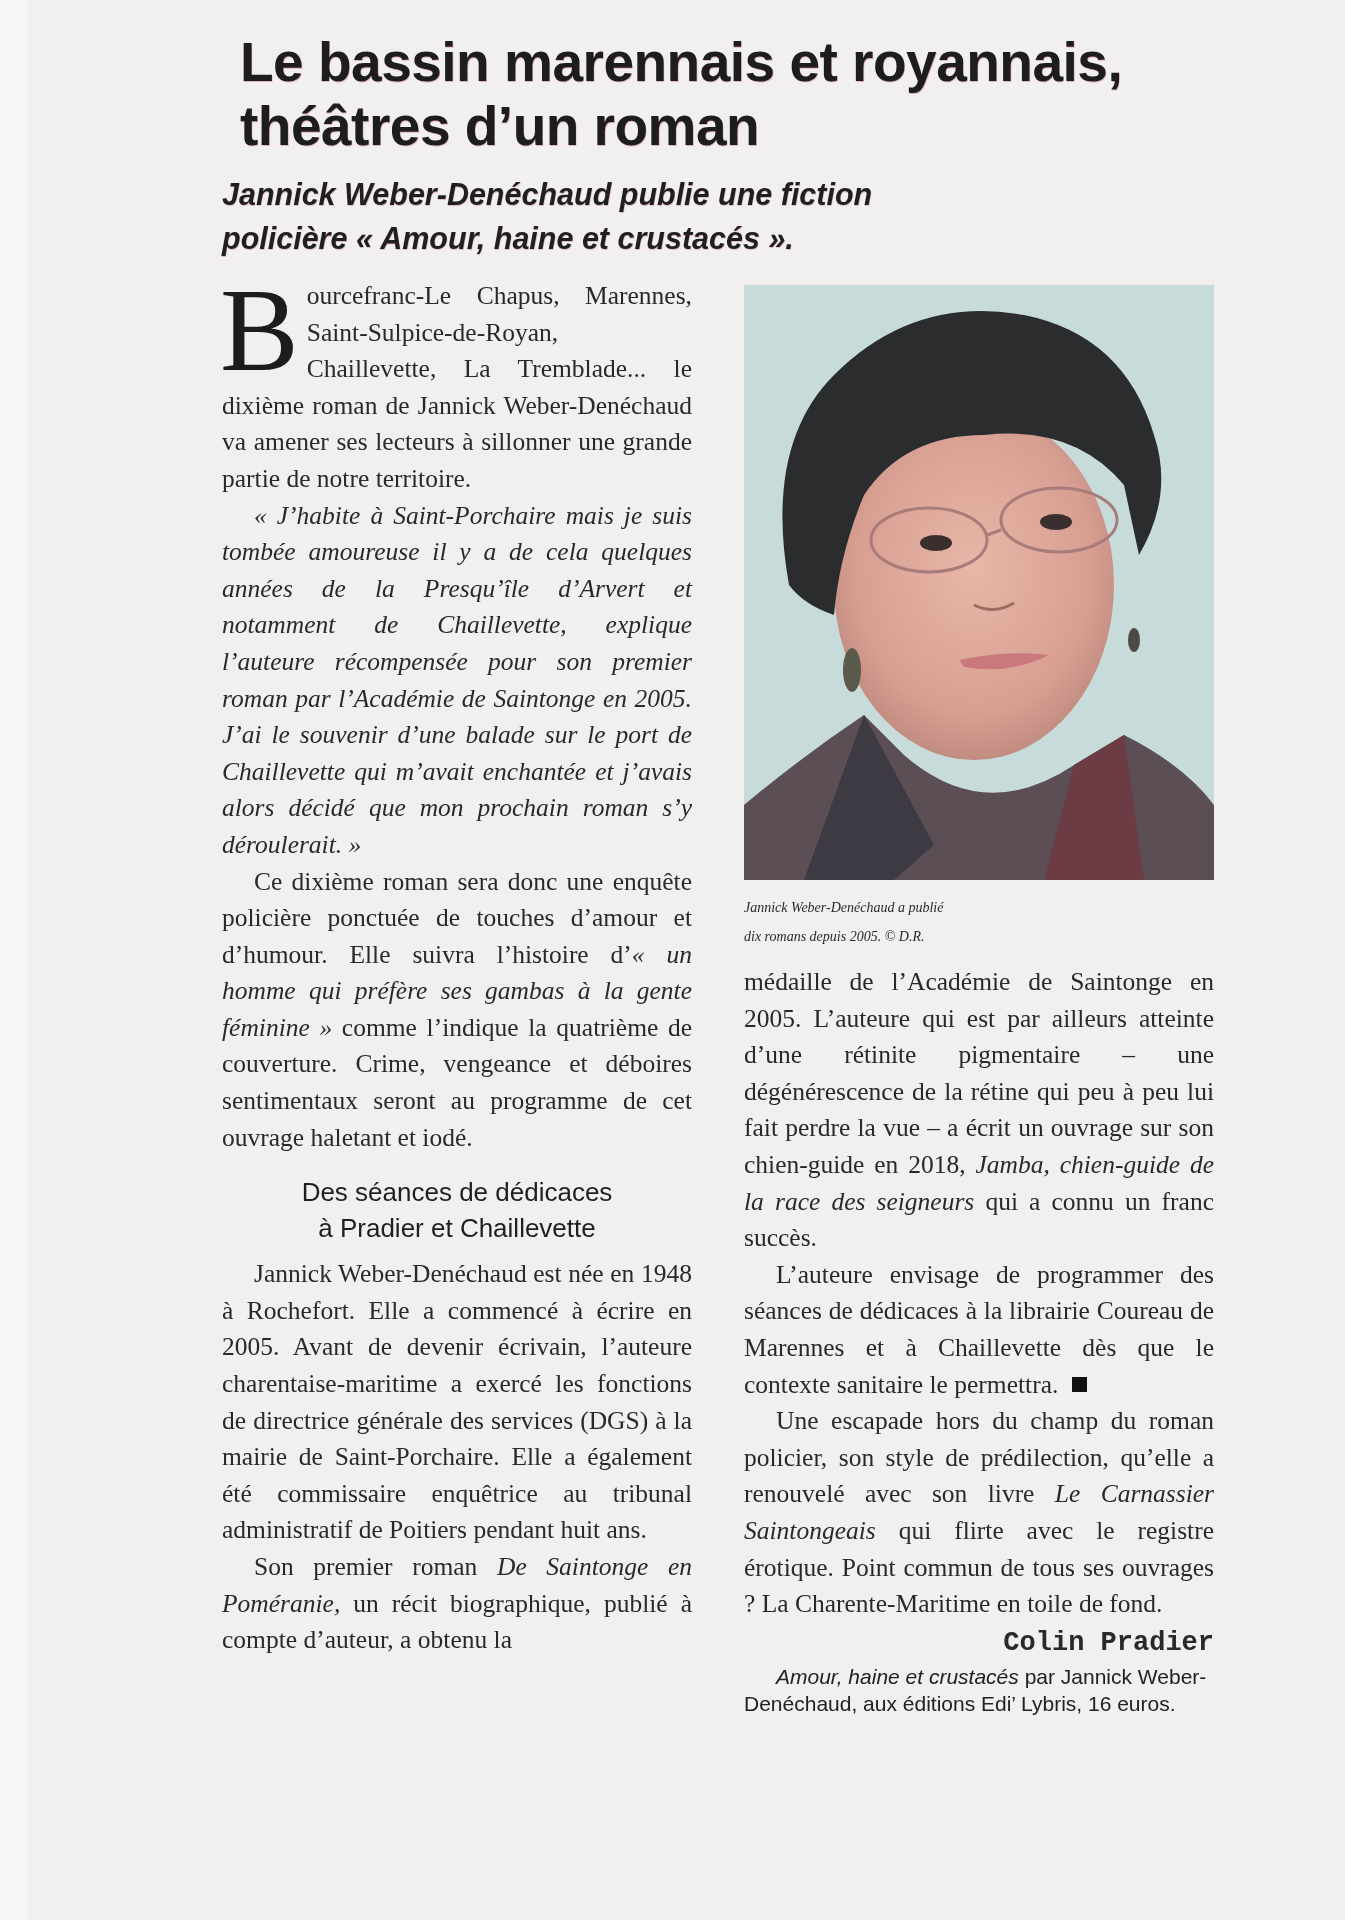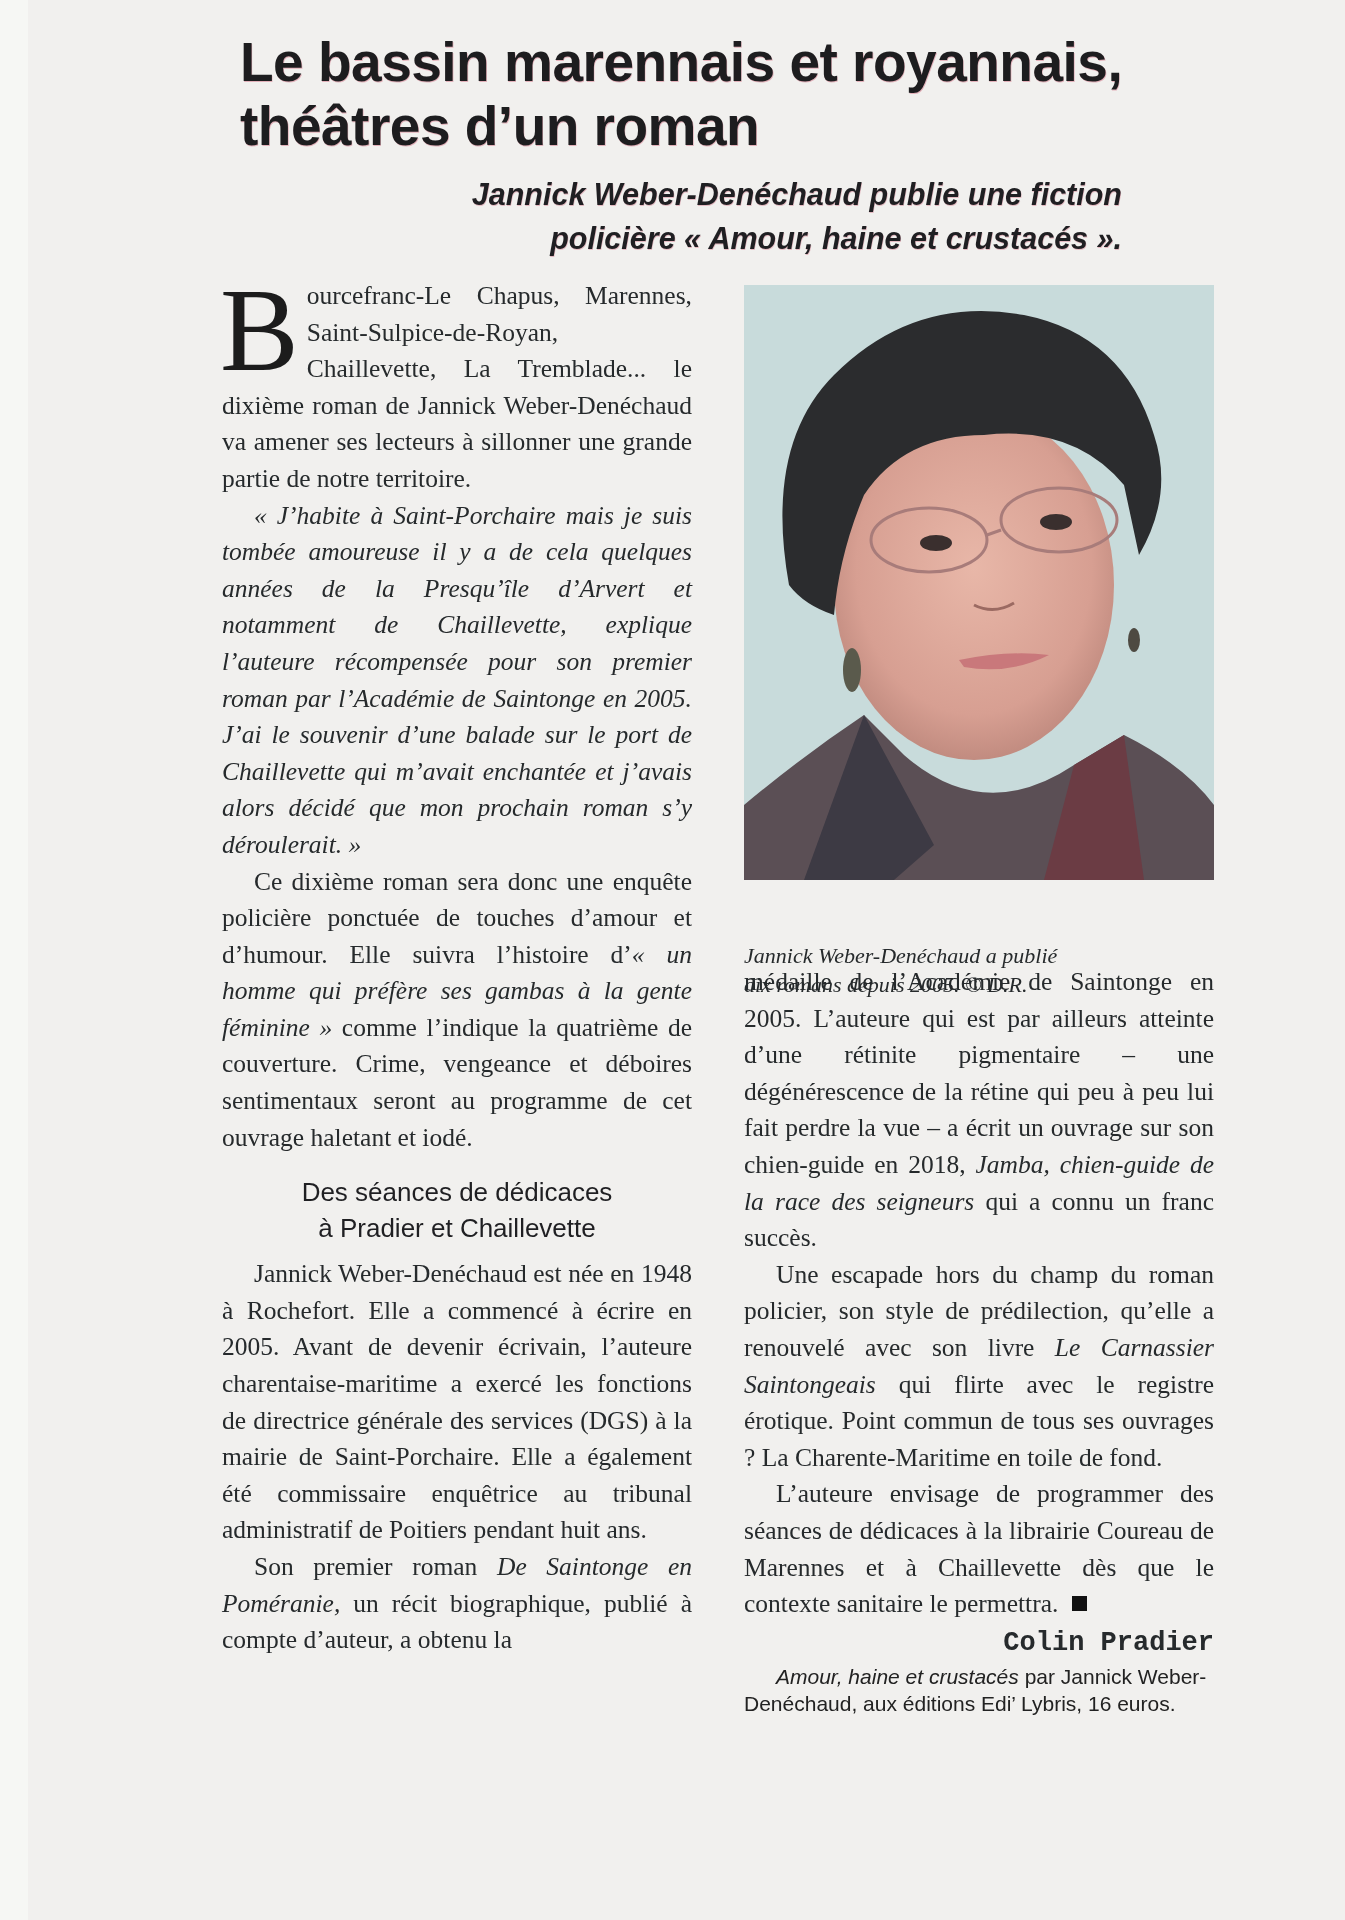--- a/index.html
+++ b/index.html
@@ -20,21 +20,20 @@
     font-weight: bold; font-size: 55px; line-height: 64px;
     color: #1d1d1f; letter-spacing: -0.5px; margin: 16px;
     text-shadow: 0.6px 0.6px 0 rgba(200,60,90,0.35);
   }
   .subtitle {
     position: absolute; left: 222px; top: 172px; width: 900px;
     font-family: "Liberation Sans", "DejaVu Sans", sans-serif;
     font-weight: bold; font-style: italic; font-size: 30.5px; line-height: 44px;
     color: #1f1f22; margin: 0;
     text-shadow: 0.5px 0.5px 0 rgba(200,60,90,0.3);
-    text-align: right;
   }
   .col {
     position: absolute; top: 278px;
     font-size: 25.5px; line-height: 36.6px;
     text-align: justify; hyphens: manual;
   }
   .col-left { left: 222px; width: 470px; }
   .col-right { left: 744px; width: 470px; }
   .col p { margin: 0; text-indent: 32px; }
   .col p.noindent { text-indent: 0; }
@@ -50,22 +49,22 @@
     text-align: center; margin: 18px 0 10px 0; color: #1f1f22;
     text-indent: 0;
   }
   .photo {
     position: absolute; left: 744px; top: 285px; width: 470px; height: 595px;
     overflow: hidden;
     background: linear-gradient(180deg, #c9dcdc 0%, #c8dad9 55%, #b9cccb 100%);
   }
   .photo svg { display: block; width: 100%; height: 100%; }
   .caption {
-    position: absolute; left: 744px; top: 941px; width: 470px;
-    font-style: italic; font-size: 22px; line-height: 29px; margin: 0;
+    position: absolute; left: 744px; top: 893px; width: 470px;
+    font-style: italic; font-size: 14px; line-height: 29px; margin: 0;
   }
   .col-right-body { top: 964px; }
   .end-mark {
     display: inline-block; width: 15px; height: 15px; background: #111;
     margin-left: 14px; vertical-align: 1px;
   }
   .byline {
     font-family: Liberation Mono, monospace;
     font-weight: bold; font-size: 27px; line-height: 40px;
     text-align: right; margin: 2px 0 0 0; text-indent: 0;
@@ -140,22 +139,22 @@
 <p class="caption">
   <span>Jannick Weber-Denéchaud a publié</span><br>
   <span>dix romans depuis 2005. © D.R.</span>
 </p>
 
 <div class="col col-right col-right-body">
   <p class="noindent">
     <span>médaille de l’Académie de Saintonge en 2005. L’auteure qui est par ailleurs atteinte d’une rétinite pigmentaire – une dégénérescence de la rétine qui peu à peu lui fait perdre la vue – a écrit un ouvrage sur son chien-guide en 2018, </span><span class="it">Jamba, chien-guide de la race des seigneurs</span><span> qui a connu un franc succès.</span>
   </p>
   <p>
-    <span>Une escapade hors du champ du roman policier, son style de prédilection, qu’elle a renouvelé avec son livre </span><span class="it">Le Carnassier Saintongeais</span><span> qui flirte avec le registre érotique. Point commun de tous ses ouvrages ? La Charente-Maritime en toile de fond.</span>
+    <span>L’auteure envisage de programmer des séances de dédicaces à la librairie Coureau de Marennes et à Chaillevette dès que le contexte sanitaire le permettra.</span><span class="end-mark"></span>
   </p>
   <p>
-    <span>L’auteure envisage de programmer des séances de dédicaces à la librairie Coureau de Marennes et à Chaillevette dès que le contexte sanitaire le permettra.</span><span class="end-mark"></span>
+    <span>Une escapade hors du champ du roman policier, son style de prédilection, qu’elle a renouvelé avec son livre </span><span class="it">Le Carnassier Saintongeais</span><span> qui flirte avec le registre érotique. Point commun de tous ses ouvrages ? La Charente-Maritime en toile de fond.</span>
   </p>
   <p class="byline">Colin Pradier</p>
   <p class="bookinfo">
     <span class="bk-title">Amour, haine et crustacés</span><span> par Jannick Weber-Denéchaud, aux éditions Edi’ Lybris, 16 euros.</span>
   </p>
 </div>
 
 </body></html>

